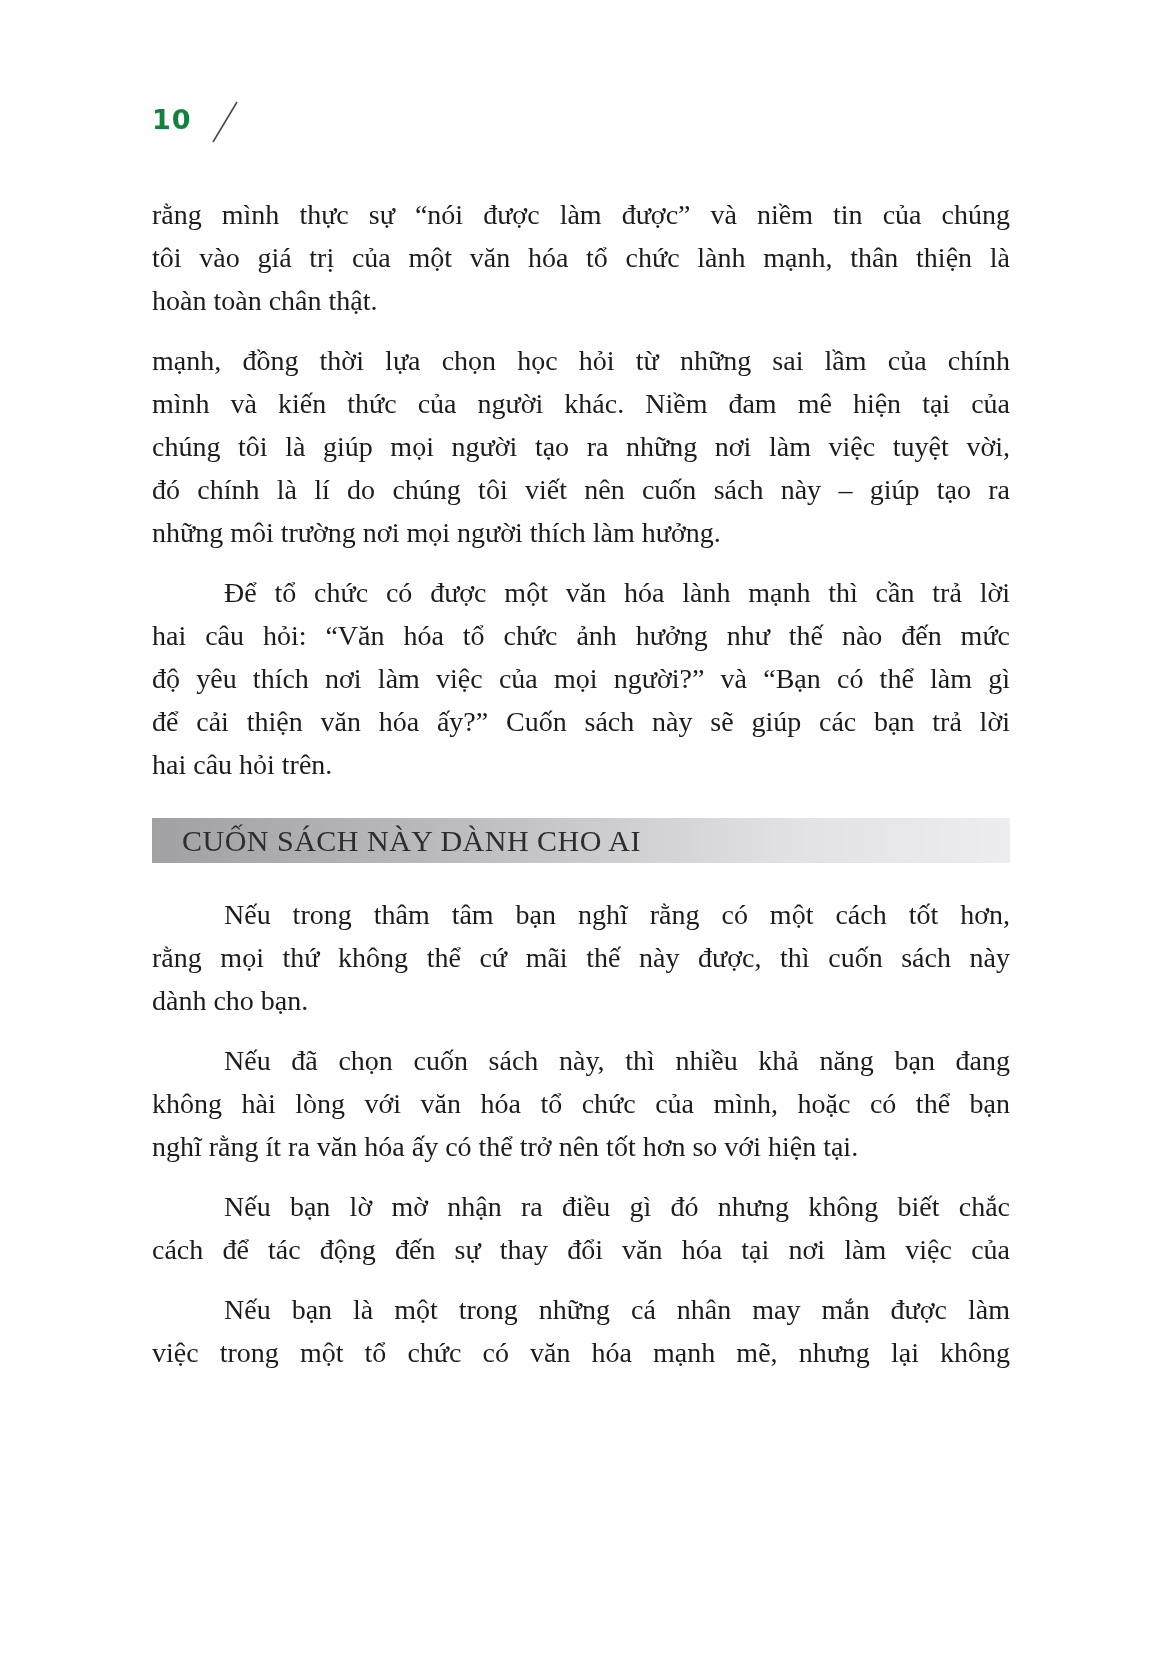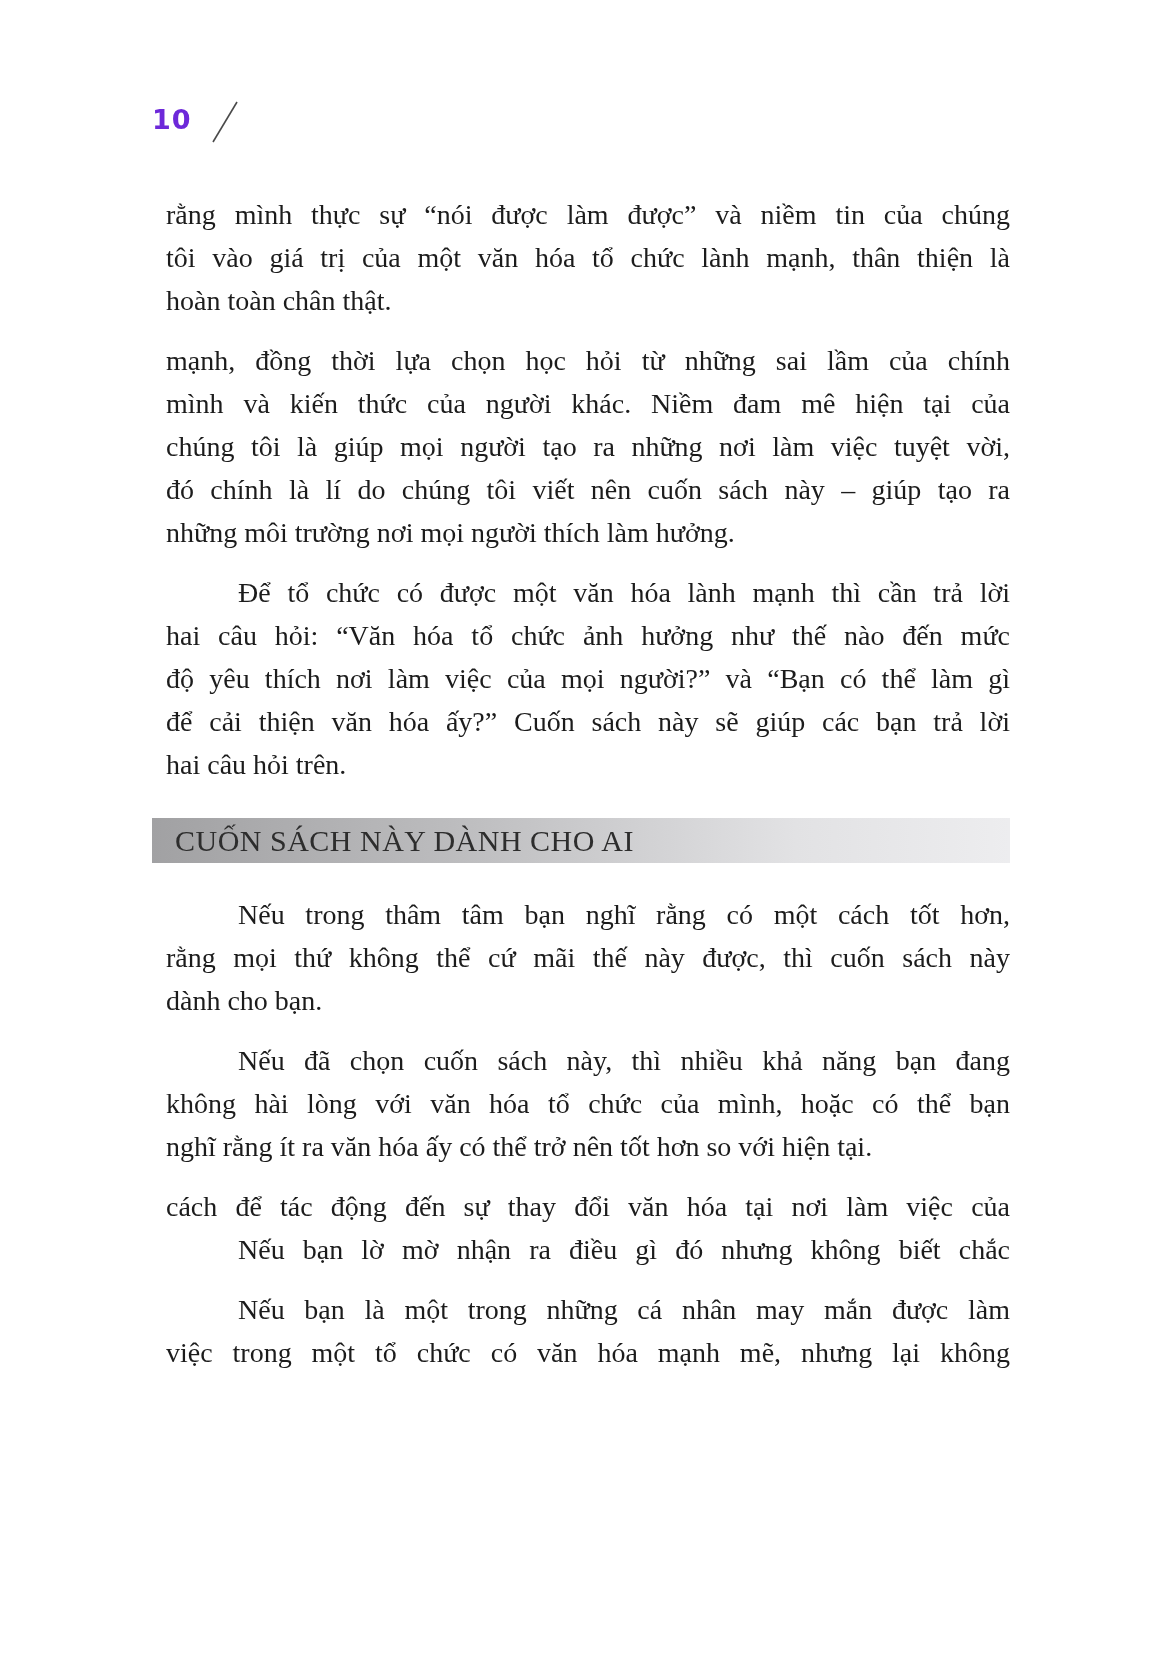--- a/index.html
+++ b/index.html
@@ -18,45 +18,44 @@
   .page-header {
     display: flex;
     align-items: flex-start;
     height: 44px;
   }
   .page-number {
     font-family: "DejaVu Sans", "Liberation Sans", sans-serif;
     font-weight: 600;
     font-size: 27px;
     line-height: 34px;
-    color: #6d28d9;
+    color: #15803d;
     letter-spacing: 1px;
   }
   .slash-icon {
     margin-left: 16px;
     margin-top: -4px;
   }
   .content {
     margin-top: 46px;
     font-size: 28px;
     line-height: 43px;
   }
   .paragraph { margin: 0 0 17px 0; }
   .line {
     text-align: justify;
     text-align-last: justify;
-    margin-left: 14px;
   }
   .line.last { text-align-last: left; }
   .line.indent { text-indent: 72px; }
   .section-heading {
     margin: 32px 0 30px 0;
     height: 45px;
     line-height: 45px;
-    padding-left: 23px;
+    padding-left: 30px;
     background: linear-gradient(to right,
       var(--grad-left, #a1a1a3) 0%,
       #bcbcbe 35%,
       #e2e2e4 75%,
       var(--grad-right, #ededef) 100%);
     font-size: 30px;
     color: var(--heading-color, #2d2d2d);
     letter-spacing: 0.5px;
     white-space: nowrap;
   }
@@ -97,21 +96,21 @@
         <div class="line indent">Nếu trong thâm tâm bạn nghĩ rằng có một cách tốt hơn,</div>
         <div class="line">rằng mọi thứ không thể cứ mãi thế này được, thì cuốn sách này</div>
         <div class="line last">dành cho bạn.</div>
       </div>
       <div class="paragraph">
         <div class="line indent">Nếu đã chọn cuốn sách này, thì nhiều khả năng bạn đang</div>
         <div class="line">không hài lòng với văn hóa tổ chức của mình, hoặc có thể bạn</div>
         <div class="line last">nghĩ rằng ít ra văn hóa ấy có thể trở nên tốt hơn so với hiện tại.</div>
       </div>
       <div class="paragraph">
+        <div class="line indent">Nếu bạn lờ mờ nhận ra điều gì đó nhưng không biết chắc</div>
         <div class="line">cách để tác động đến sự thay đổi văn hóa tại nơi làm việc của</div>
-        <div class="line indent">Nếu bạn lờ mờ nhận ra điều gì đó nhưng không biết chắc</div>
       </div>
       <div class="paragraph">
         <div class="line indent">Nếu bạn là một trong những cá nhân may mắn được làm</div>
         <div class="line">việc trong một tổ chức có văn hóa mạnh mẽ, nhưng lại không</div>
       </div>
     </div>
 </div>
 
 </body></html>

